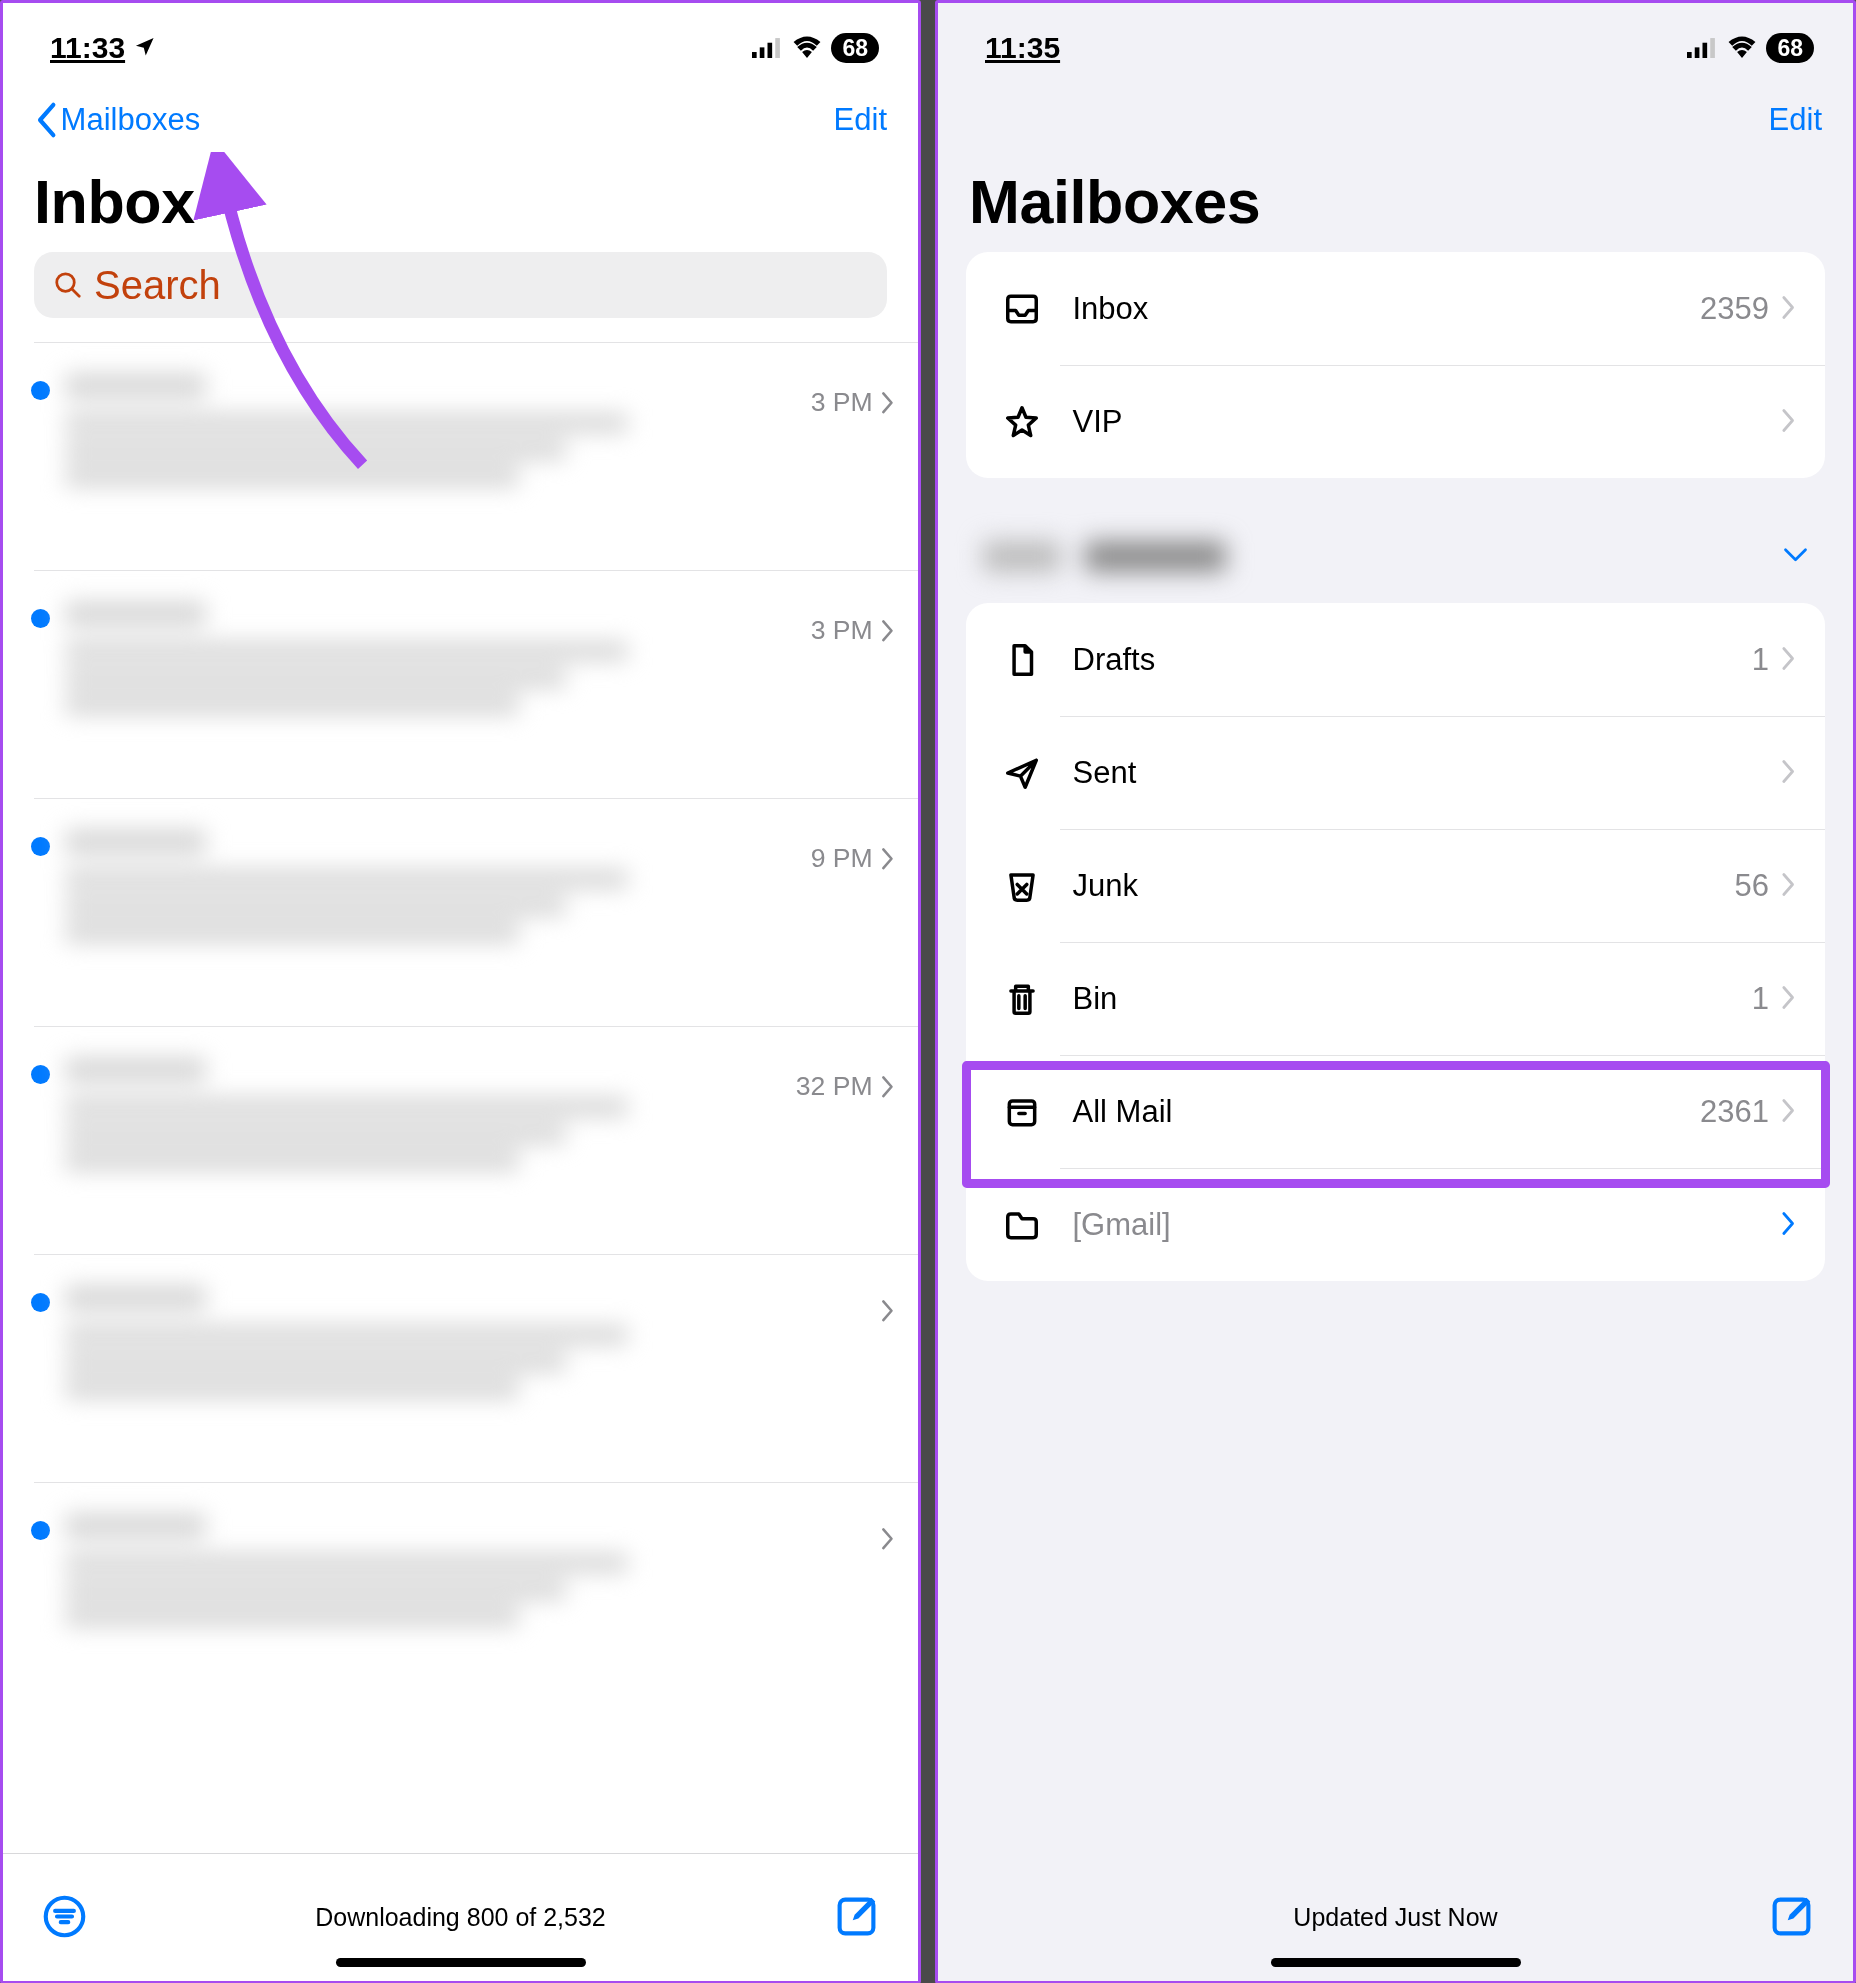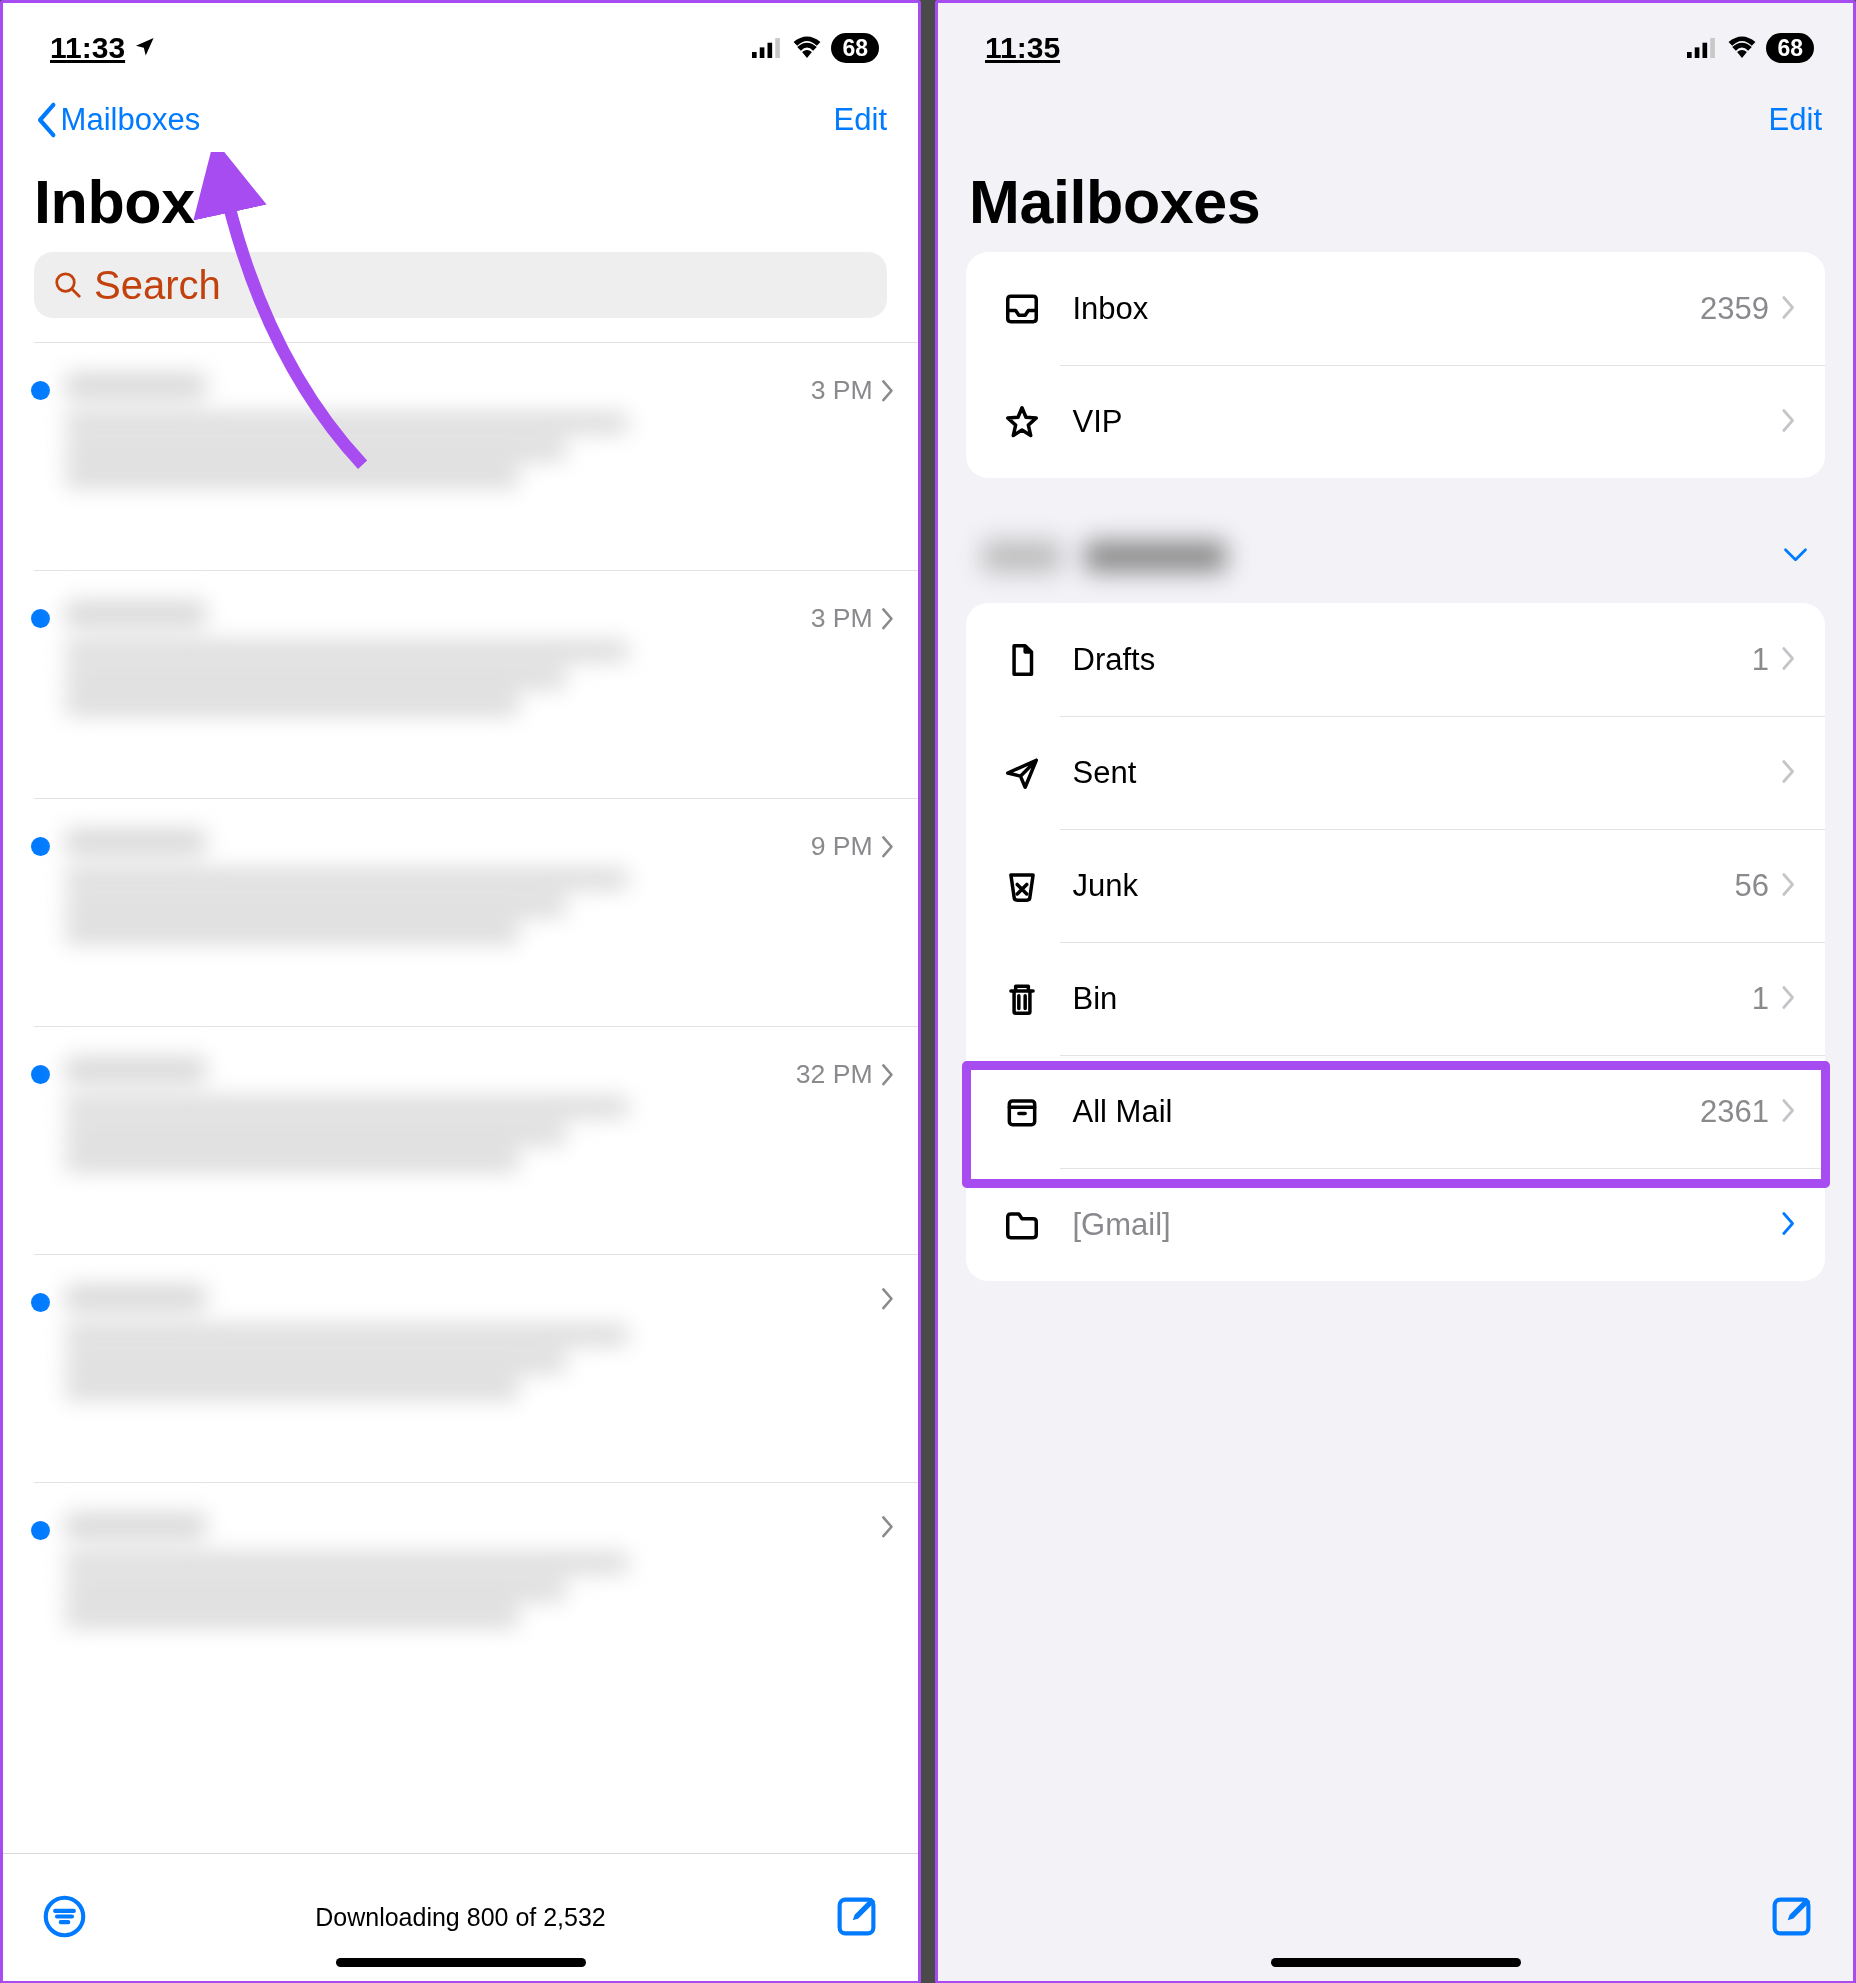--- a/index.html
+++ b/index.html
@@ -88,21 +88,21 @@
     flex:1; filter: blur(11px);
     min-height:180px;
   }
   .blurbar { background:#d8d8d8; border-radius:4.7px; margin:6.3px 0; }
   .bb-sender { width:141px; height:26.6px; }
   .bb-line1 { width:563px; height:20.3px; margin-top:14px;}
   .bb-line2 { width:501px; height:20.3px; }
   .bb-line3 { width:454px; height:20.3px; }
   .msg-meta {
     display:flex; align-items:center; gap:7.8px; color:#8a8a8e;
-    font-size:26.6px; position:absolute; right:23.5px; top:32px;
+    font-size:26.6px; position:absolute; right:23.5px; top:44px;
   }
   .chevron-right-svg { width:14px; height:23.5px; }
   
   
   .toolbar {
     height:128px; border-top:0.8px solid #d8d8da;
     display:flex; align-items:center; justify-content:space-between;
     padding:0 39px; background:rgba(255,255,255,0.94);
   }
   .toolbar.greybg { background:#f2f2f7; border-top:0.8px solid #f2f2f7;}
@@ -494,20 +494,21 @@
             <path d="M2 2 L9 10 L2 18" class="icon-stroke" stroke="currentColor" stroke-width="2.6"></path>
           </svg>
       </span>
       </div>
     </div>
 
   <div style="flex:1"></div>
 
   <div class="toolbar greybg">
     <span style="width:45px"></span>
+    <div class="toolbar-center">Updated Just Now</div>
     <span>
       <svg class="toolbar-icon" viewBox="0 0 24 24">
           <rect x="3" y="3" width="18" height="18" rx="3" class="icon-stroke" stroke="#007aff"></rect>
           <path d="M20 2 L22 4 L13 13 L10 14 L11 11 Z" fill="#007aff"></path>
         </svg>
     </span>
   </div>
 
   <div class="home-indicator"></div>
 

